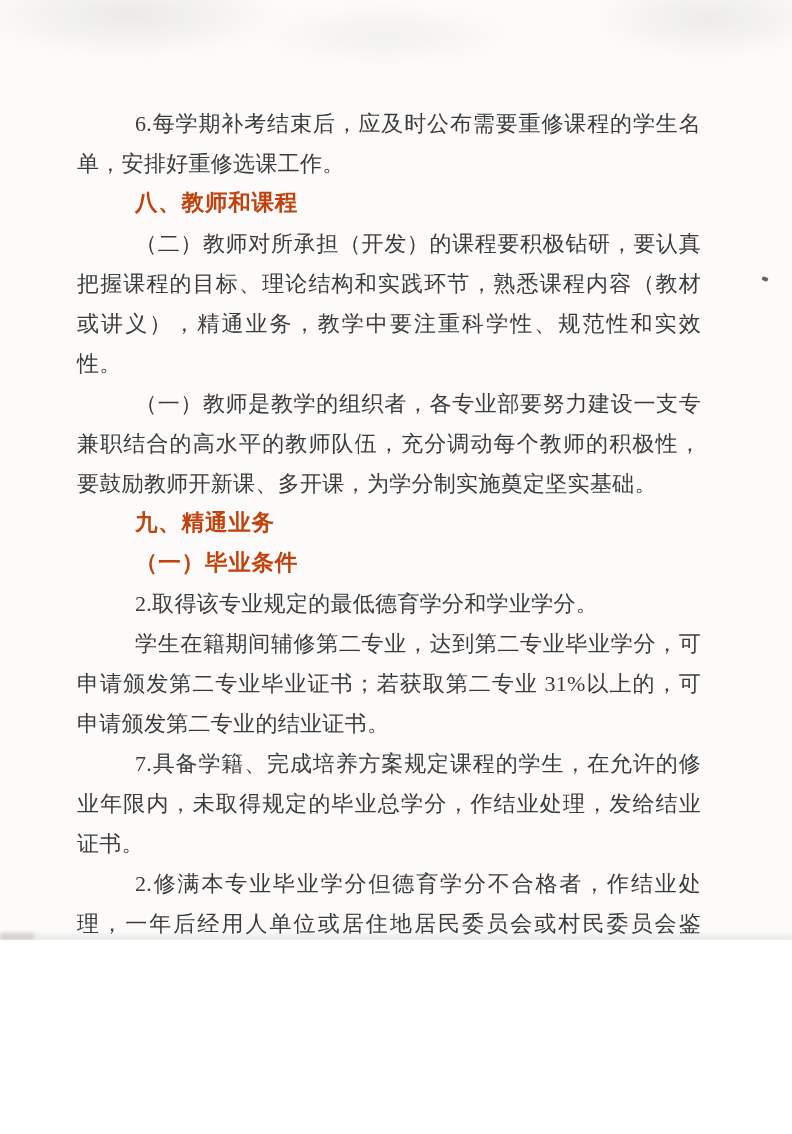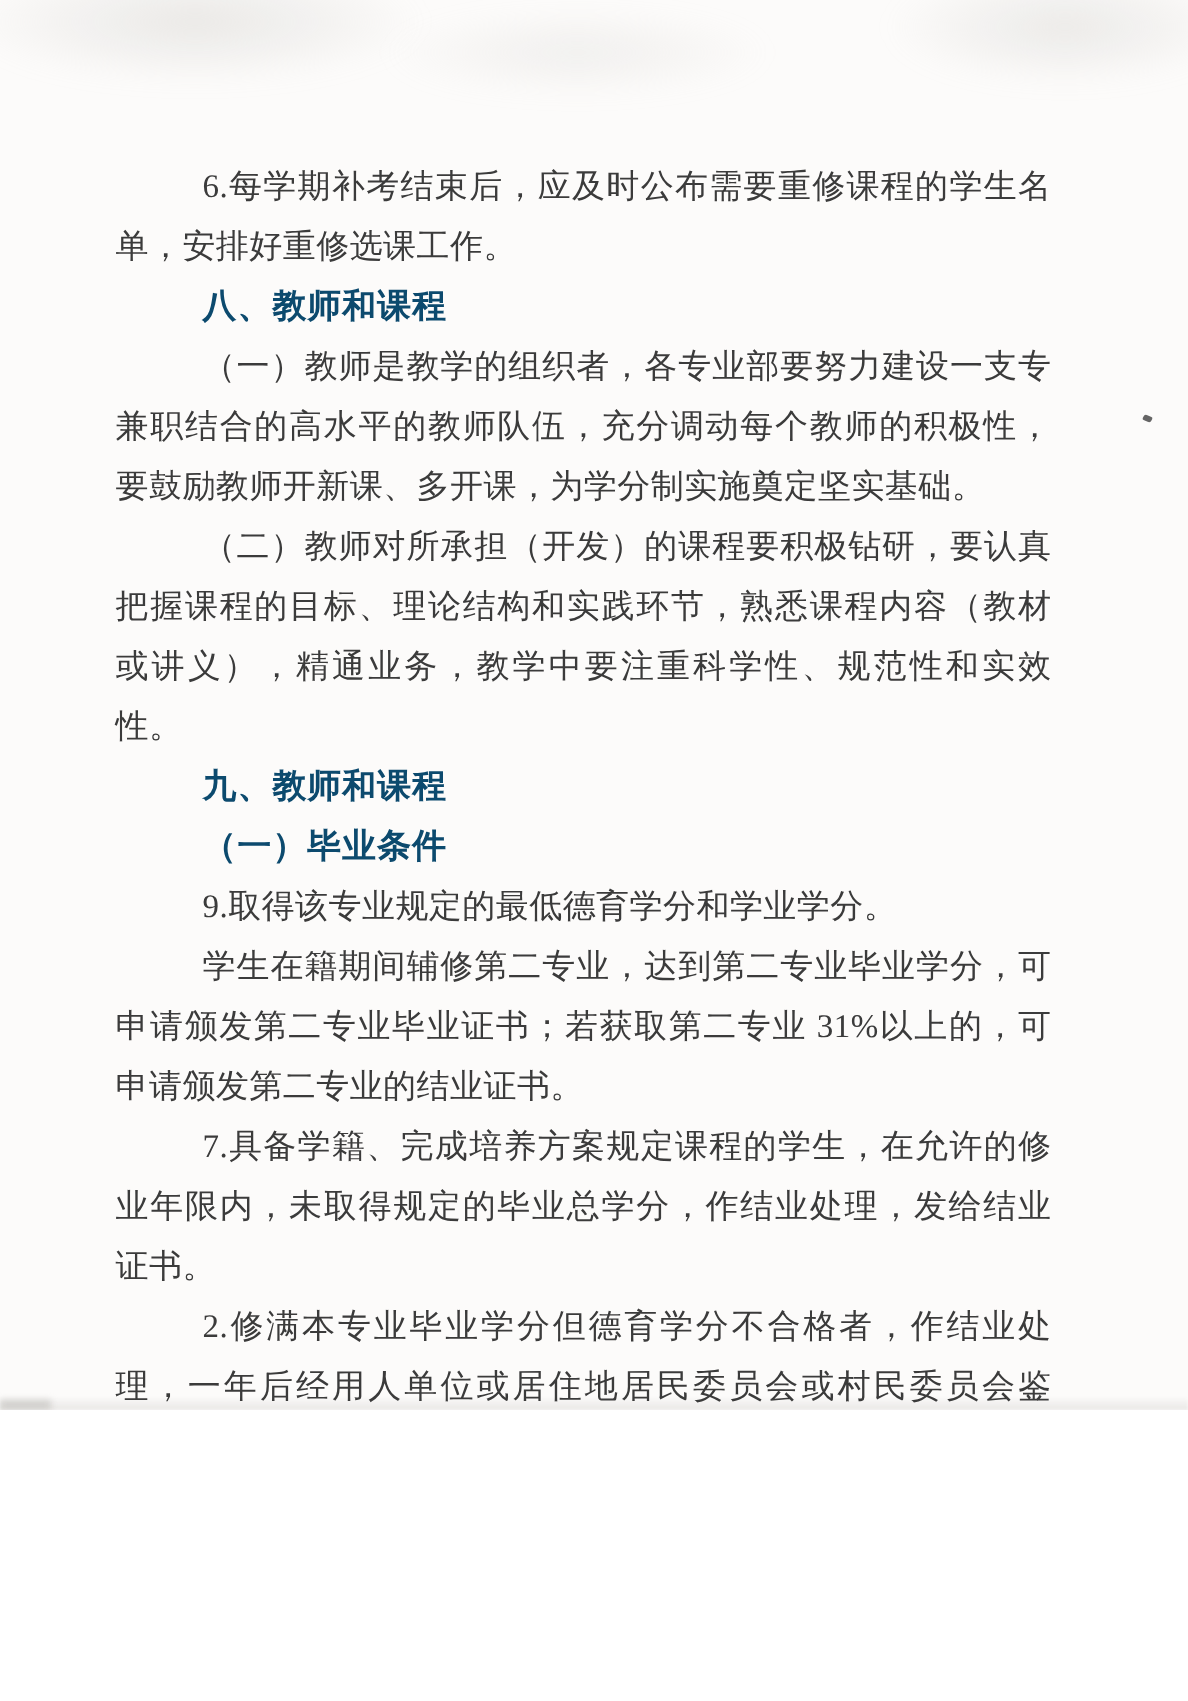--- a/index.html
+++ b/index.html
@@ -29,22 +29,22 @@
     text-align: justify;
     text-align-last: left;
     text-indent: 58px;
     letter-spacing: 0.3px;
   }
 
   .heading {
     margin: 0;
     font-size: 22.5px;
     line-height: 40px;
-    color: #0c4a6e;
-    font-family: Liberation Serif, serif;
+    color: #c2410c;
+    font-family: Liberation Mono, monospace;
     font-weight: 700;
     text-indent: 58px;
     letter-spacing: 0.8px;
   }
 
   
   .scan-wash {
     position: absolute;
     pointer-events: none;
     filter: blur(7px);
@@ -99,23 +99,23 @@
   <div class="scan-wash wash-top-mid"></div>
   <div class="scan-wash wash-top-right"></div>
   <div class="scan-wash smudge-left"></div>
   <div class="speck-right"></div>
   <div class="edge-bottom"></div>
   <div class="edge-bottom-corner"></div>
 
   <div class="text-col">
     <p class="body-para">6.每学期补考结束后，应及时公布需要重修课程的学生名单，安排好重修选课工作。</p>
     <h3 class="heading">八、教师和课程</h3>
+    <p class="body-para">（二）教师对所承担（开发）的课程要积极钻研，要认真把握课程的目标、理论结构和实践环节，熟悉课程内容（教材或讲义），精通业务，教学中要注重科学性、规范性和实效性。</p>
     <p class="body-para">（一）教师是教学的组织者，各专业部要努力建设一支专兼职结合的高水平的教师队伍，充分调动每个教师的积极性，要鼓励教师开新课、多开课，为学分制实施奠定坚实基础。</p>
-    <p class="body-para">（二）教师对所承担（开发）的课程要积极钻研，要认真把握课程的目标、理论结构和实践环节，熟悉课程内容（教材或讲义），精通业务，教学中要注重科学性、规范性和实效性。</p>
-    <h3 class="heading">九、教师和课程</h3>
+    <h3 class="heading">九、精通业务</h3>
     <h4 class="heading">（一）毕业条件</h4>
-    <p class="body-para">9.取得该专业规定的最低德育学分和学业学分。</p>
+    <p class="body-para">2.取得该专业规定的最低德育学分和学业学分。</p>
     <p class="body-para">学生在籍期间辅修第二专业，达到第二专业毕业学分，可申请颁发第二专业毕业证书；若获取第二专业 31%以上的，可申请颁发第二专业的结业证书。</p>
     <p class="body-para">7.具备学籍、完成培养方案规定课程的学生，在允许的修业年限内，未取得规定的毕业总学分，作结业处理，发给结业证书。</p>
     <p class="body-para">2.修满本专业毕业学分但德育学分不合格者，作结业处理，一年后经用人单位或居住地居民委员会或村民委员会鉴定，达到合格者，换发毕业证书，毕业时间自换发毕业证书时计算。</p>
   </div>
 
 </div>
 
 </body></html>

